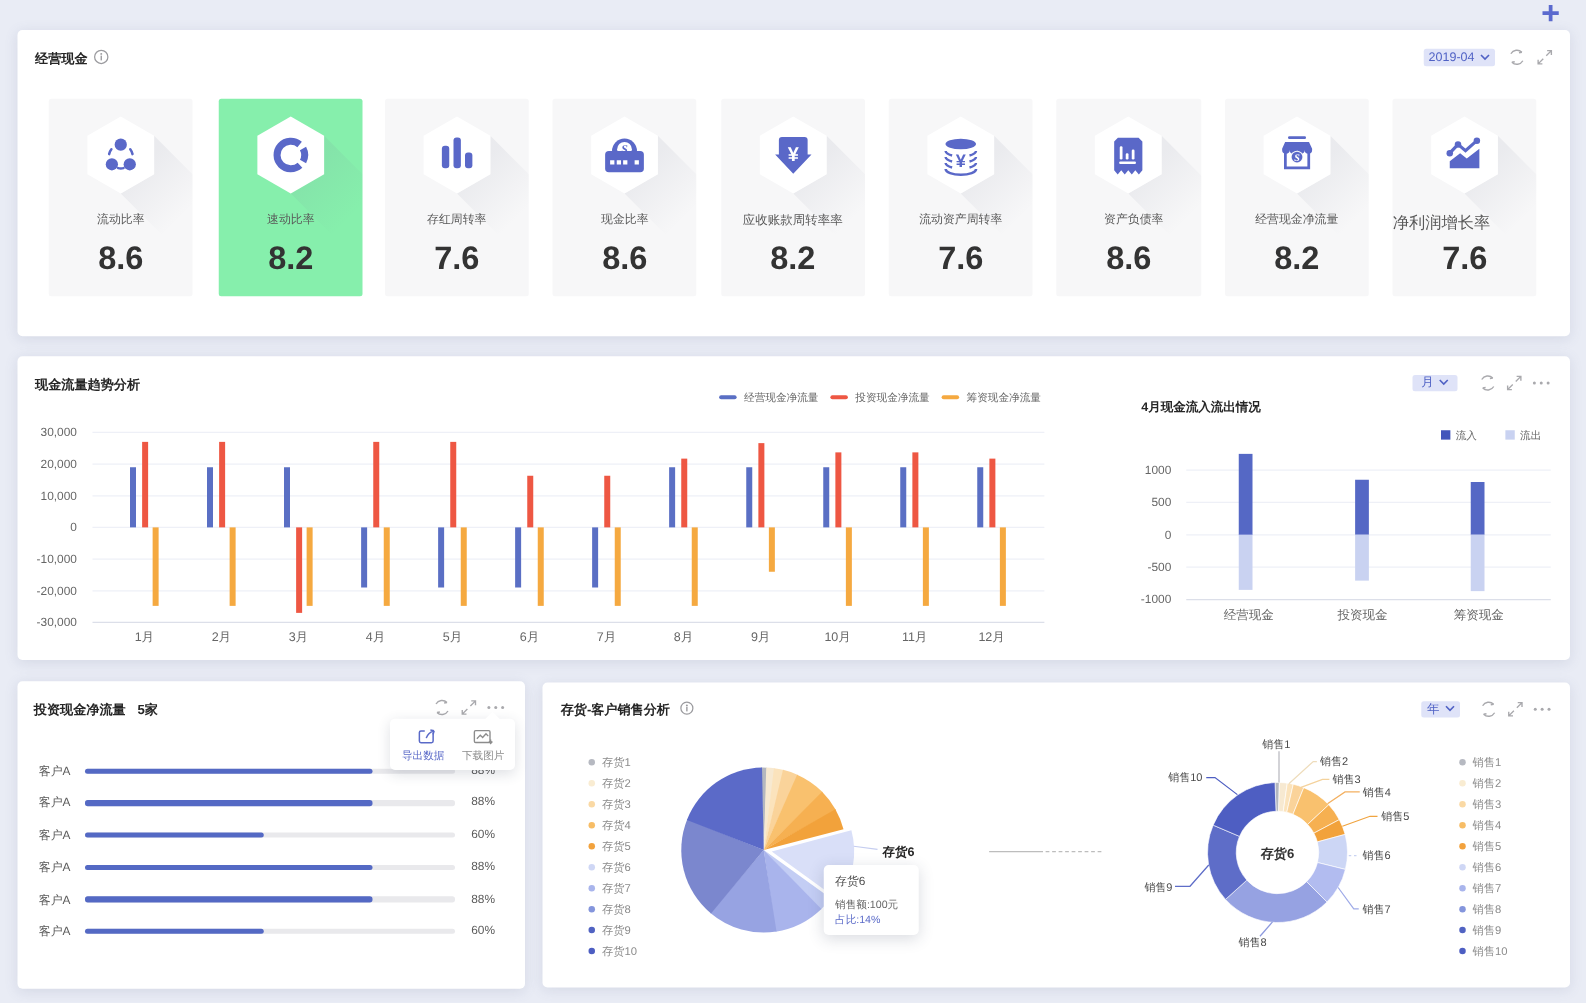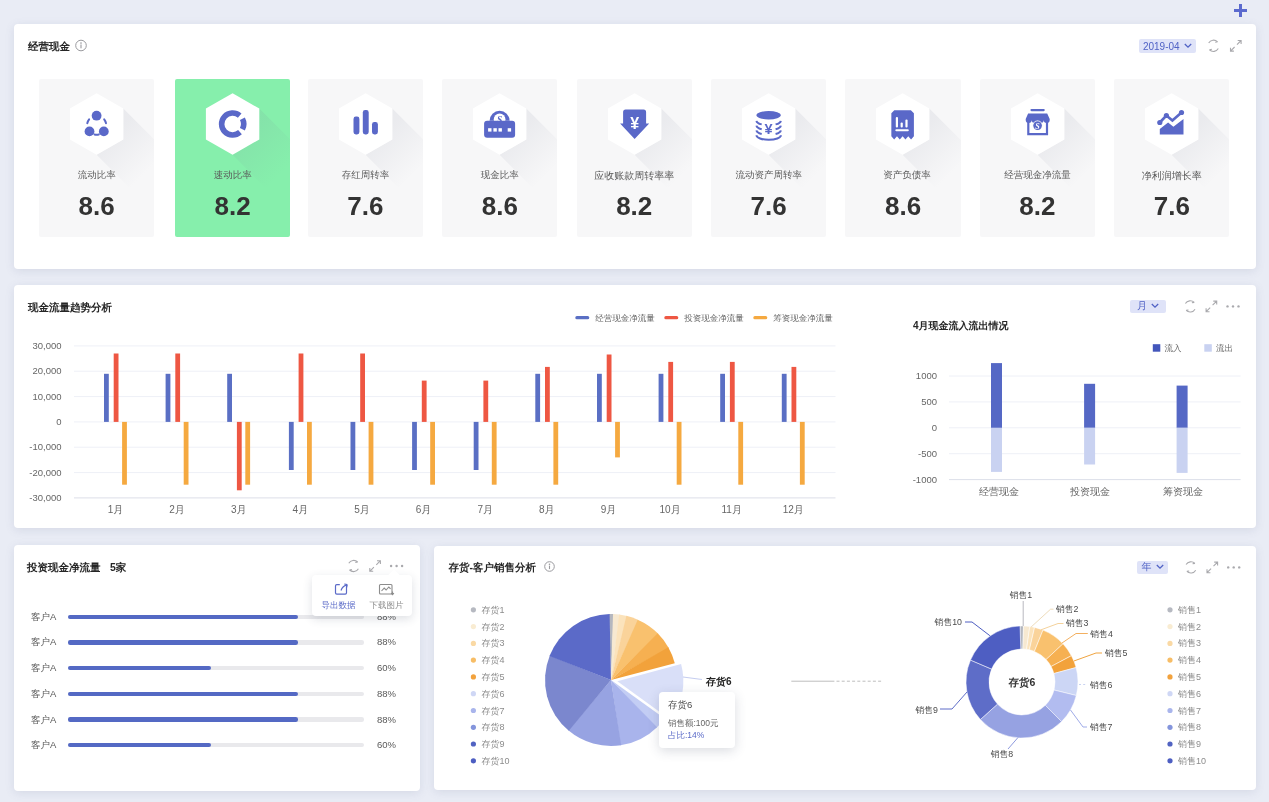--- a/index.html
+++ b/index.html
@@ -205,21 +205,21 @@
       </defs>
 <polygon points="84.3,29.6 179.3,124.6 152.7,170.8 57.6,75.8 84.3,60.4" fill="url(#shg8)"></polygon>
 <polygon points="57.6,14.2 84.3,29.6 84.3,60.4 57.6,75.8 30.9,60.4 30.9,29.6" fill="#fff"></polygon>
 <path d="M45.8,55.5 V50.0 L54.1,43.5 L59.4,47.8 L69.5,40.0 V55.5 Z" fill="#5a68c8"></path>
       <path d="M45.8,43.5 L52.4,36.5 L58.4,41.5 L67.5,33.5" stroke="#5a68c8" stroke-width="2.6" fill="none"></path>
       <circle cx="45.8" cy="43.5" r="2.6" fill="#5a68c8"></circle>
       <circle cx="52.4" cy="36.5" r="2.6" fill="#5a68c8"></circle>
       <circle cx="67.5" cy="33.5" r="2.6" fill="#5a68c8"></circle>
 </svg>
 <div style="position:absolute;top:170px"></div>
-<div style="position:absolute;left:0;top:90.3px;width:100%;text-align:center;font-size:10px;color:#595959">净利润增长率</div>
+<div style="position:absolute;left:0;top:90.3px;width:100%;font-size:13px;color:#595959">净利润增长率</div>
 <div style="position:absolute;left:0;top:111.5px;width:100%;text-align:center;font-size:26px;font-weight:bold;color:#333">7.6</div>
 </div>
 <div class="panel" style="left:14px;top:285px;width:1242px;height:242.5px"></div>
 <div class="ptitle" style="left:28px;top:301px">现金流量趋势分析</div>
 <svg class="abs" style="left:0;top:0" width="1269" height="340">
     <rect x="575.3" y="316.1" width="14" height="3.2" rx="1.6" fill="#5a6fc4"></rect>
     <text x="595.3" y="320.6" font-size="8.5" fill="#666" font-family="Liberation Sans,sans-serif">经营现金净流量</text>
     <rect x="664.3" y="316.1" width="14" height="3.2" rx="1.6" fill="#ee5743"></rect>
     <text x="684.3" y="320.6" font-size="8.5" fill="#666" font-family="Liberation Sans,sans-serif">投资现金净流量</text>
     <rect x="753.3" y="316.1" width="14" height="3.2" rx="1.6" fill="#f5a940"></rect>

